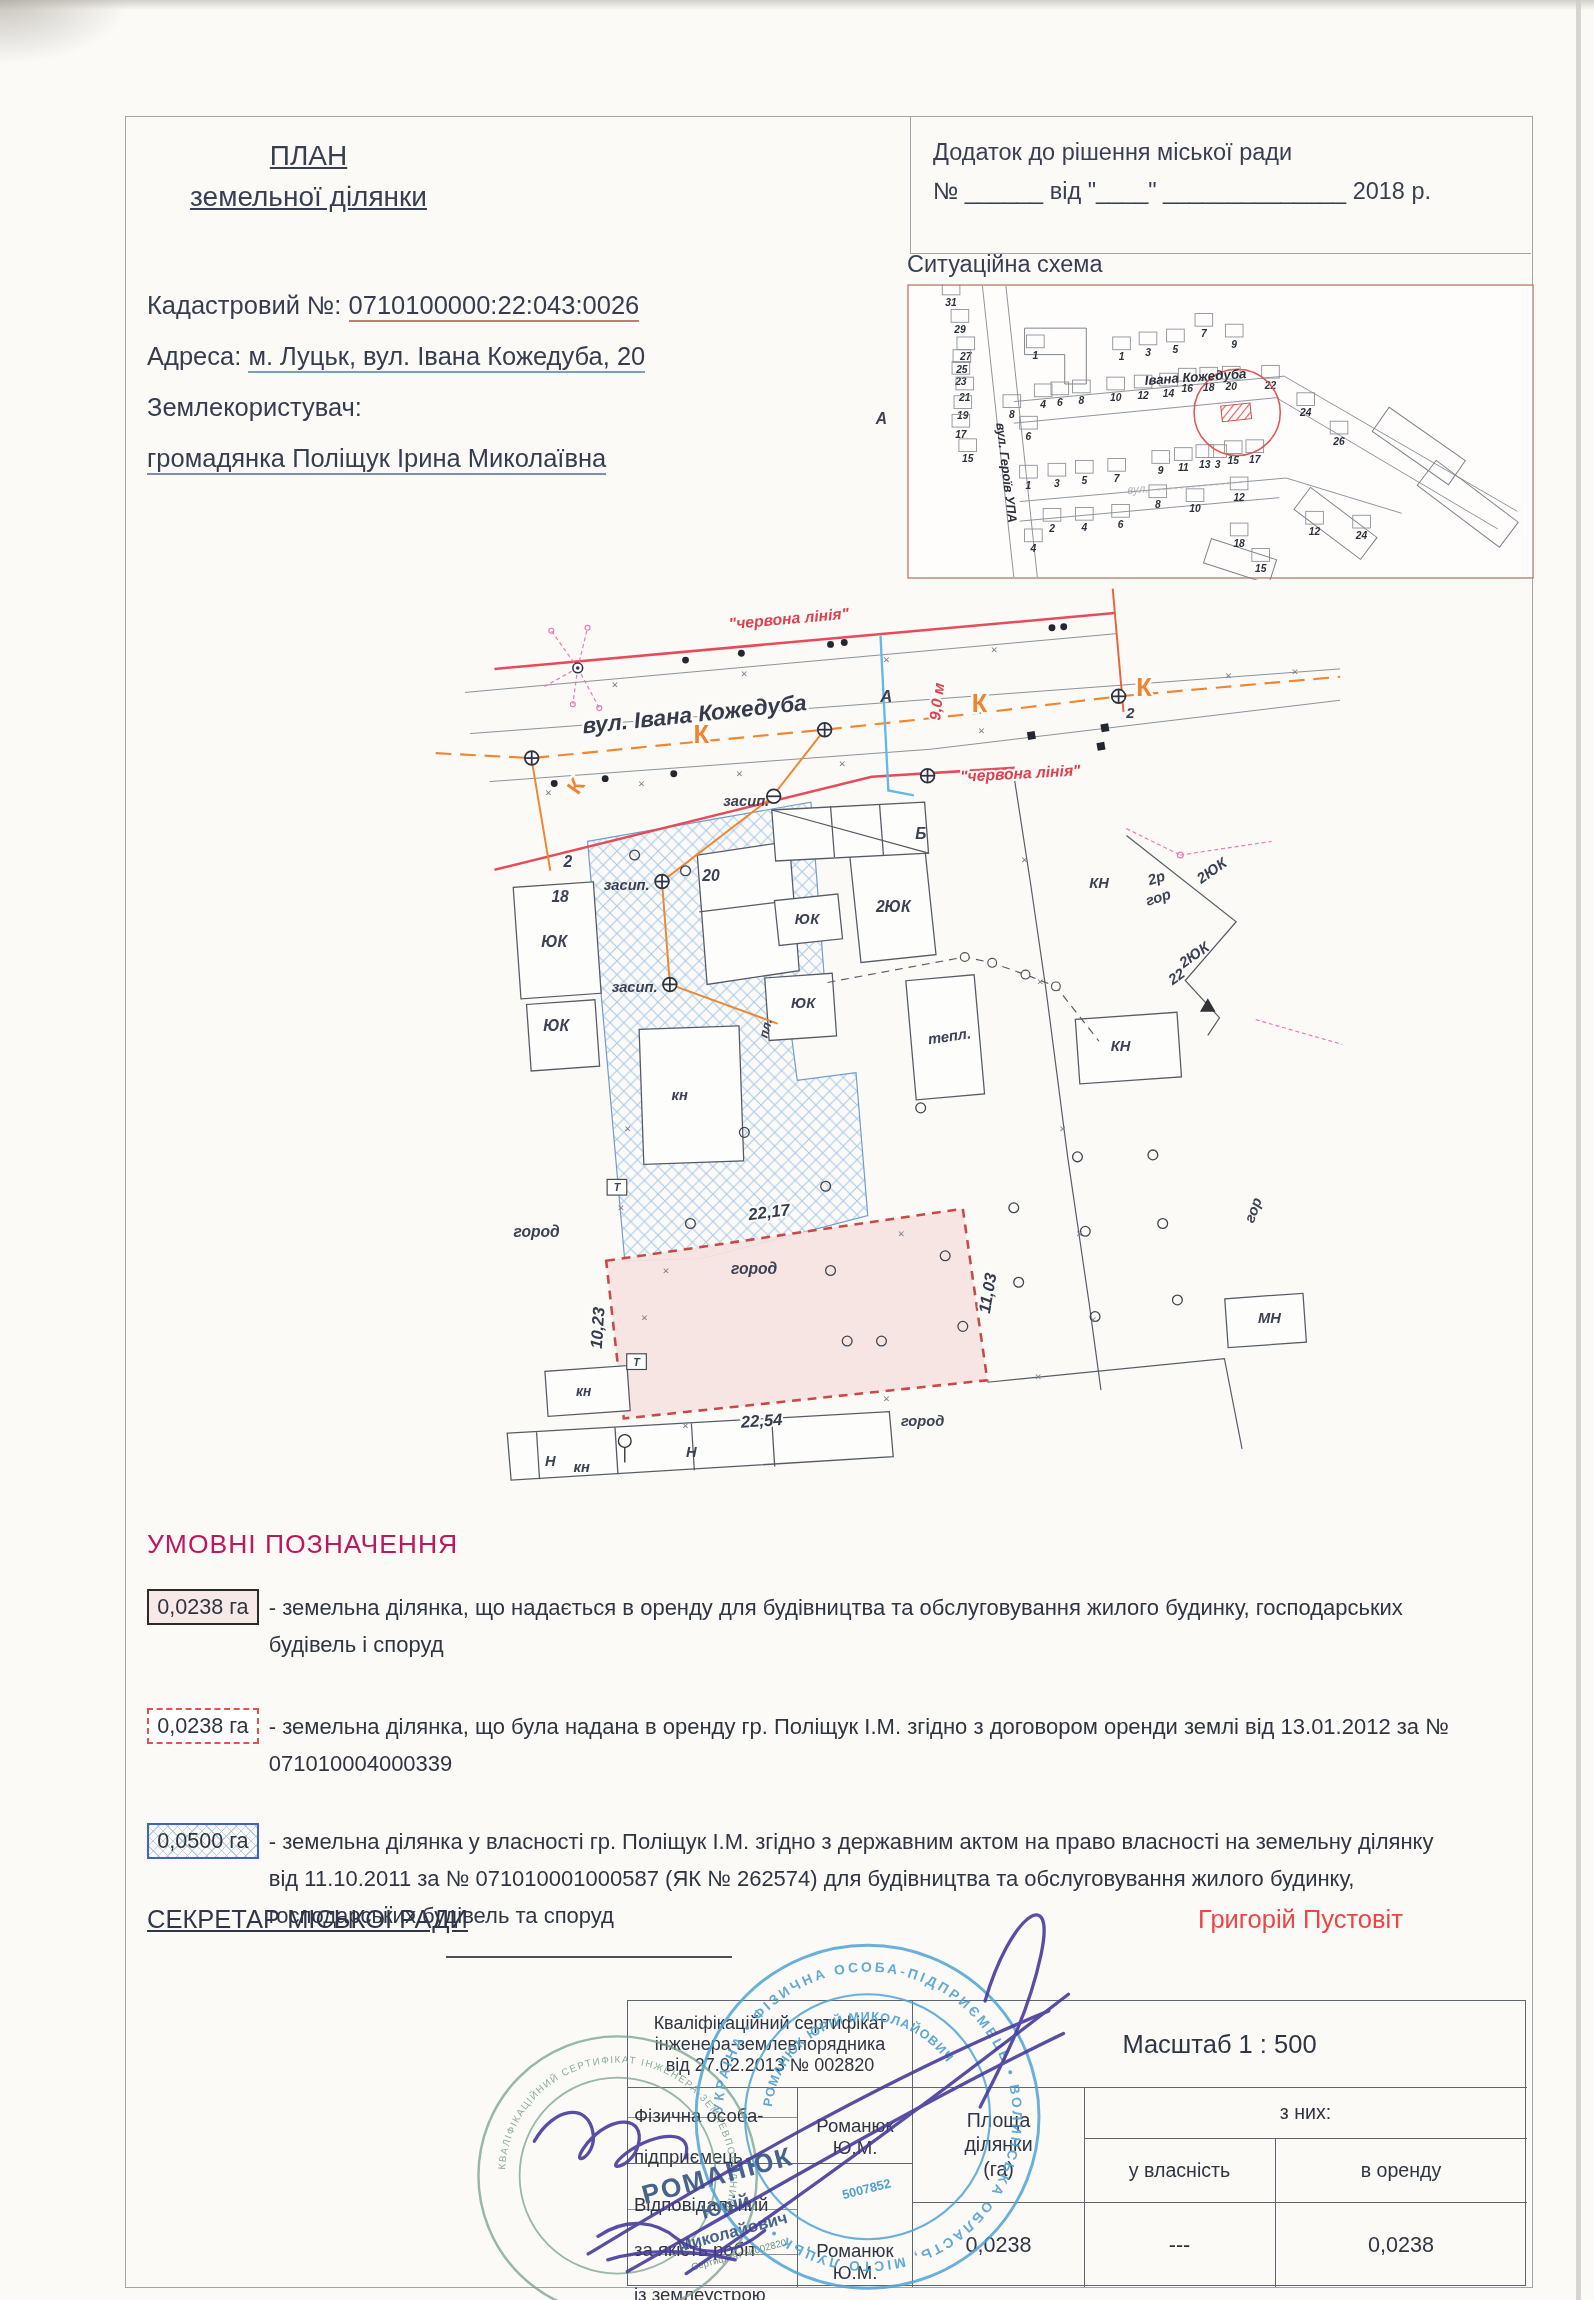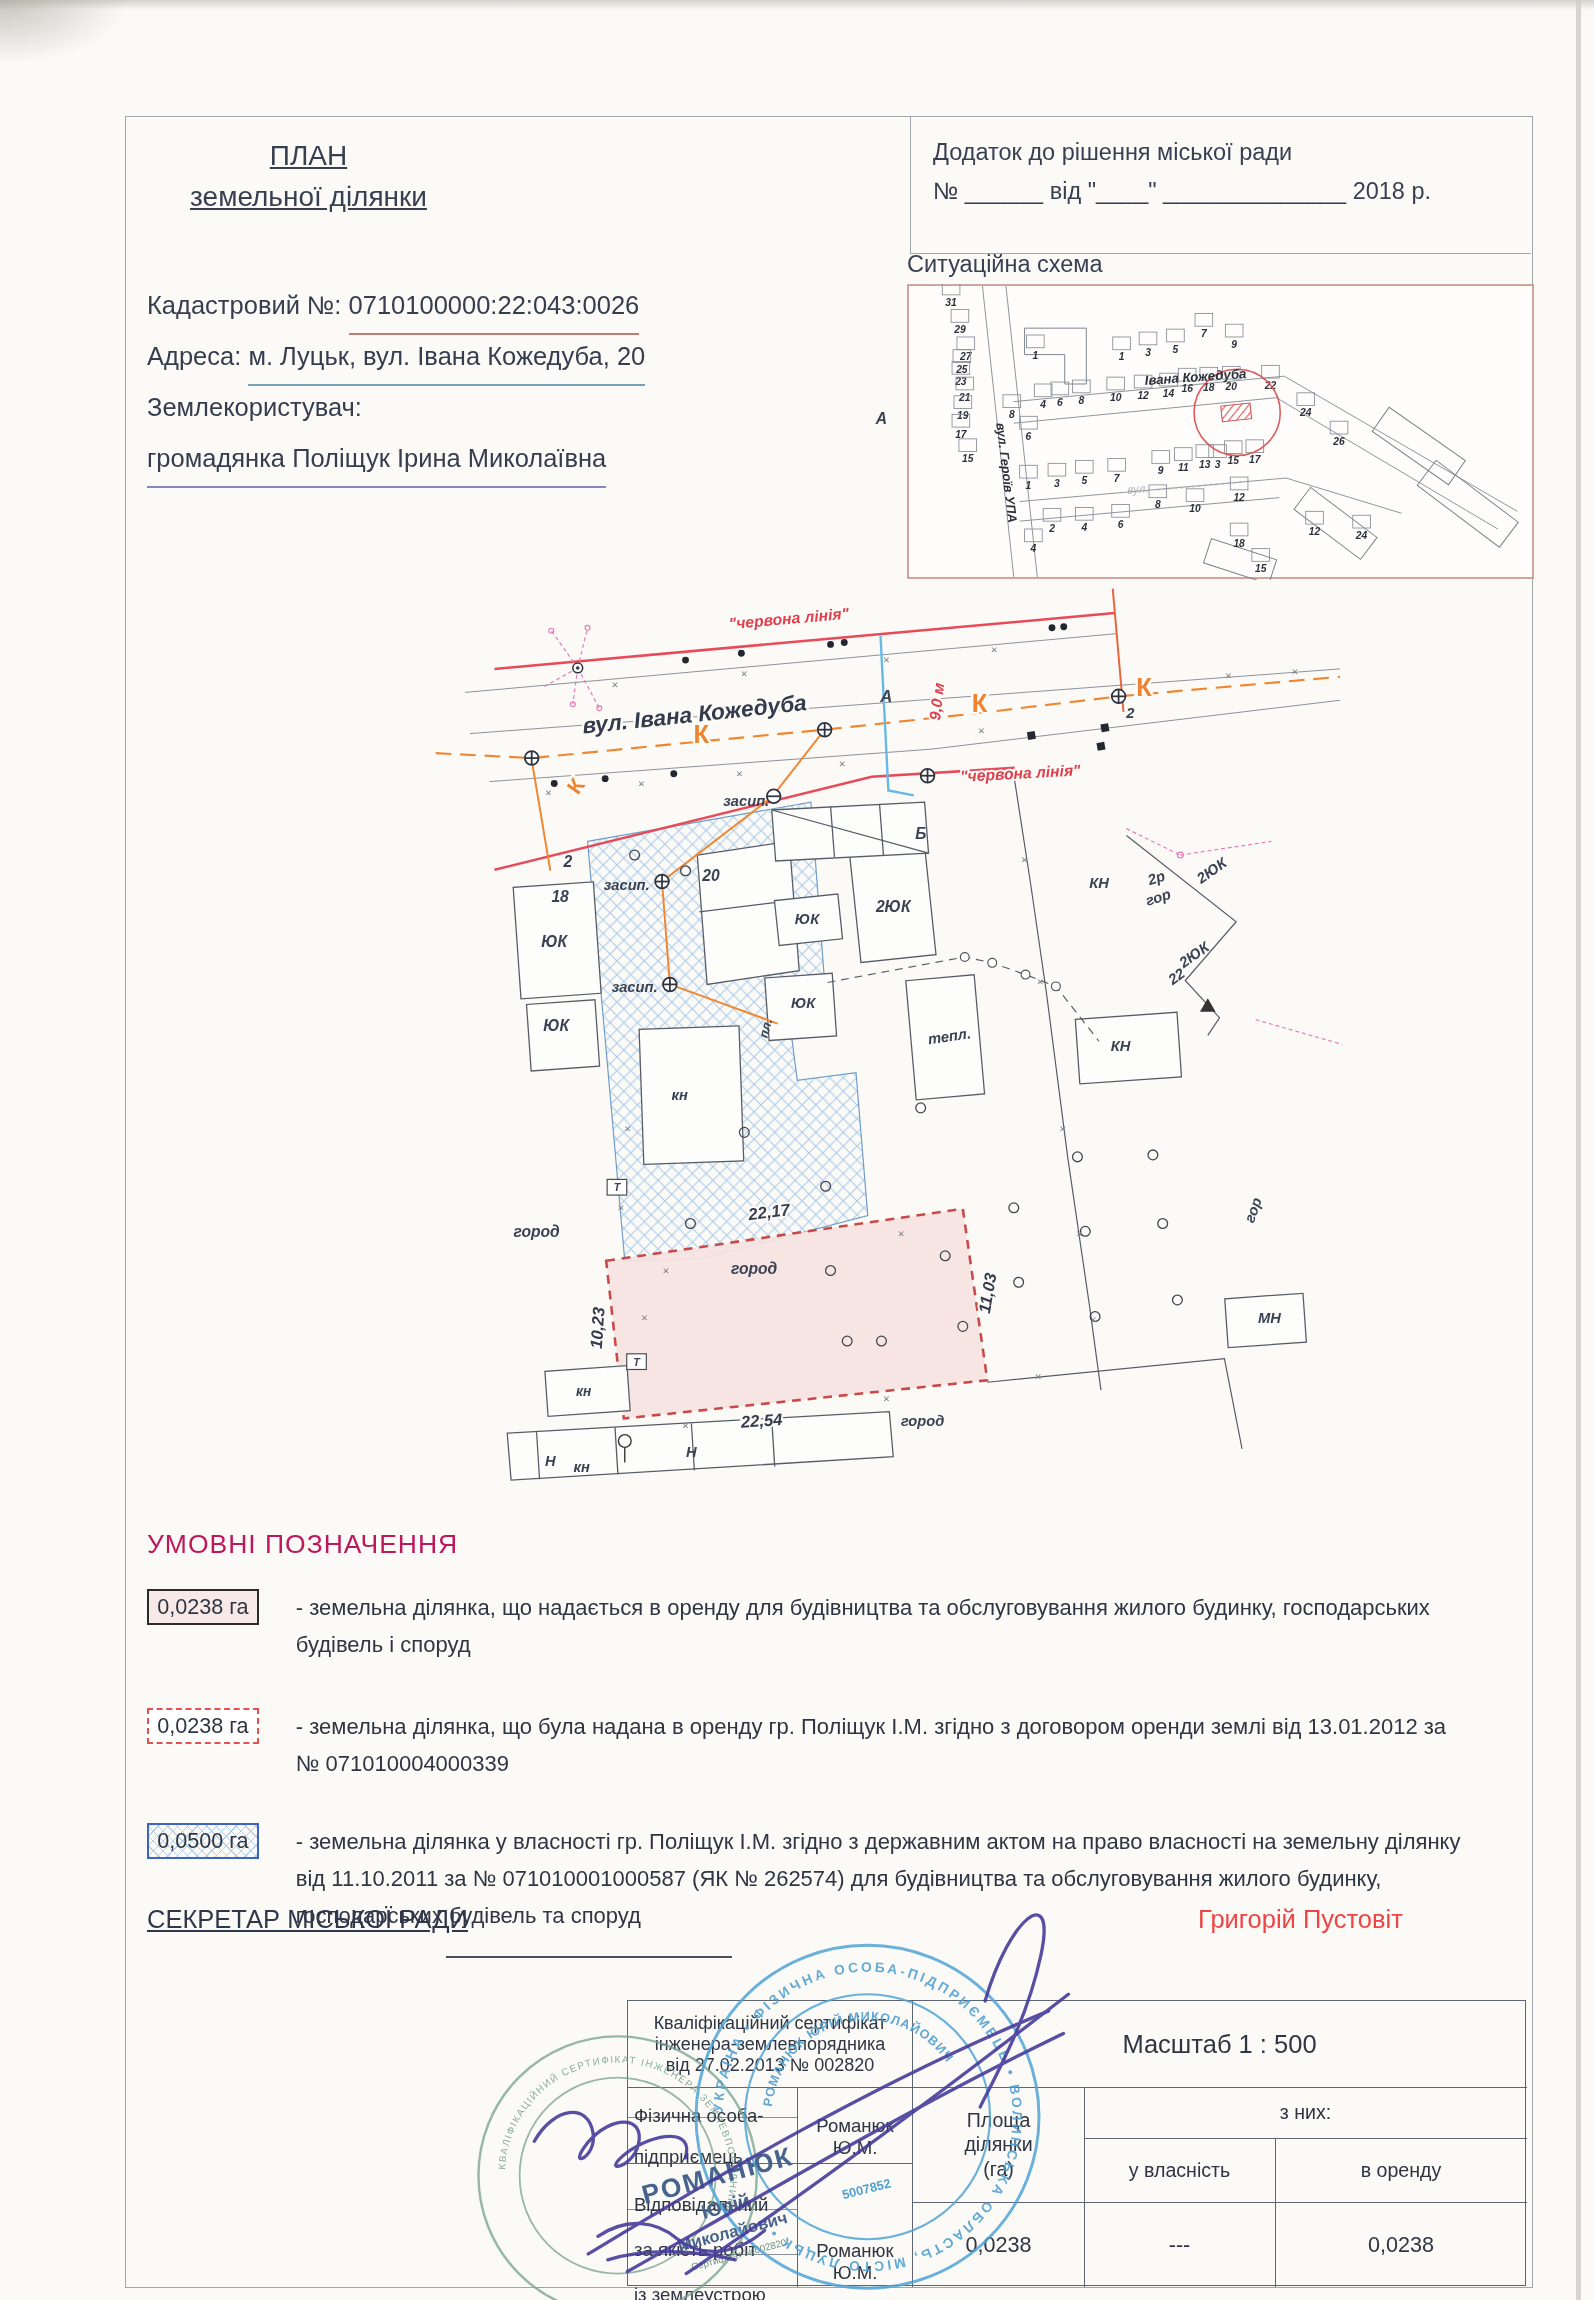--- a/index.html
+++ b/index.html
@@ -13,21 +13,21 @@
   .frame{position:absolute;left:125px;top:116px;width:1406px;height:2170px;border:1px solid #a0a6ab;}
   .apx-v{position:absolute;left:910px;top:116px;width:1px;height:137px;background:#a0a6ab;}
   .apx-h{position:absolute;left:910px;top:253px;width:621px;height:1px;background:#a0a6ab;}
 
   .doc-title{position:absolute;left:147px;top:135px;width:323px;text-align:center;
         font-size:28px;line-height:41px;color:#383f50;text-decoration:underline;}
   .appendix{position:absolute;left:933px;top:133px;width:588px;font-size:23.5px;line-height:39px;color:#383f50;}
   .scheme-title{position:absolute;left:907px;top:251px;width:627px;font-size:23.5px;color:#383f50;}
 
   .info{position:absolute;left:147px;top:280px;width:765px;font-size:25.5px;line-height:51px;color:#363d4e;}
-  .iv{padding-bottom:14px;}
+  .iv{padding-bottom:1px;}
   .u1{border-bottom:2px solid #c27a72;}
   .u2{border-bottom:2px solid #7aa0b8;}
   .u3{border-bottom:2px solid #8088c0;}
 
   svg text{font-family:"Liberation Sans",sans-serif;}
   .mn{font-style:italic;font-weight:700;font-size:10.5px;fill:#2c313c;text-anchor:middle;}
   .mb{fill:none;stroke:#8a909a;stroke-width:.9;}
   .mstreet{font-style:italic;font-weight:700;fill:#2c313c;}
   .mstreet-faint{font-style:italic;fill:#9aa0a8;opacity:.75;}
 
@@ -37,21 +37,21 @@
   .pl-red{font-style:italic;font-weight:700;fill:#e0404e;text-anchor:middle;
         paint-order:stroke;stroke:#fcfbf8;stroke-width:4px;}
   .pl-orange{font-weight:700;fill:#ef8430;text-anchor:middle;paint-order:stroke;stroke:#fcfbf8;stroke-width:5px;}
   .pl-dim{font-style:italic;font-weight:700;fill:#353c4d;text-anchor:middle;
         paint-order:stroke;stroke:#fcfbf8;stroke-width:4px;}
   .tbox{fill:#fff;stroke:#454a55;stroke-width:1.2;}
   .tick{font-size:9px;fill:#7a7f88;text-anchor:middle;}
 
   .legend{position:absolute;left:147px;top:1529px;width:1323px;}
   .legend-title{font-size:26.5px;letter-spacing:1px;color:#be185d;}
-  .legend-item{display:flex;gap:37px;align-items:flex-start;}
+  .legend-item{display:flex;gap:10px;align-items:flex-start;}
   .li1{margin-top:29px;} .li2{margin-top:45px;} .li3{margin-top:41px;}
   .sw{flex:0 0 auto;min-width:94px;text-align:center;padding:2.9px 6.9px;font-size:21.6px;color:#2f3542;}
   .sw-solid-black{border:2.5px solid #2b2b2b;background:#f6e9e7;}
   .sw-dashed-red{border:2.5px dashed #e35050;background:#fff;}
   .sw-solid-blue{border:2.5px solid #3e63c4;
      background-image:repeating-linear-gradient(45deg,rgba(160,195,230,.75) 0 1px,transparent 1px 6.9px),
                       repeating-linear-gradient(135deg,rgba(160,195,230,.75) 0 1px,transparent 1px 6.9px);}
   .desc{font-size:22px;line-height:37px;color:#2f3542;max-width:1186px;}
 
   .sig-label{position:absolute;left:147px;top:1905px;font-size:25.5px;color:#30374a;text-decoration:underline;}

